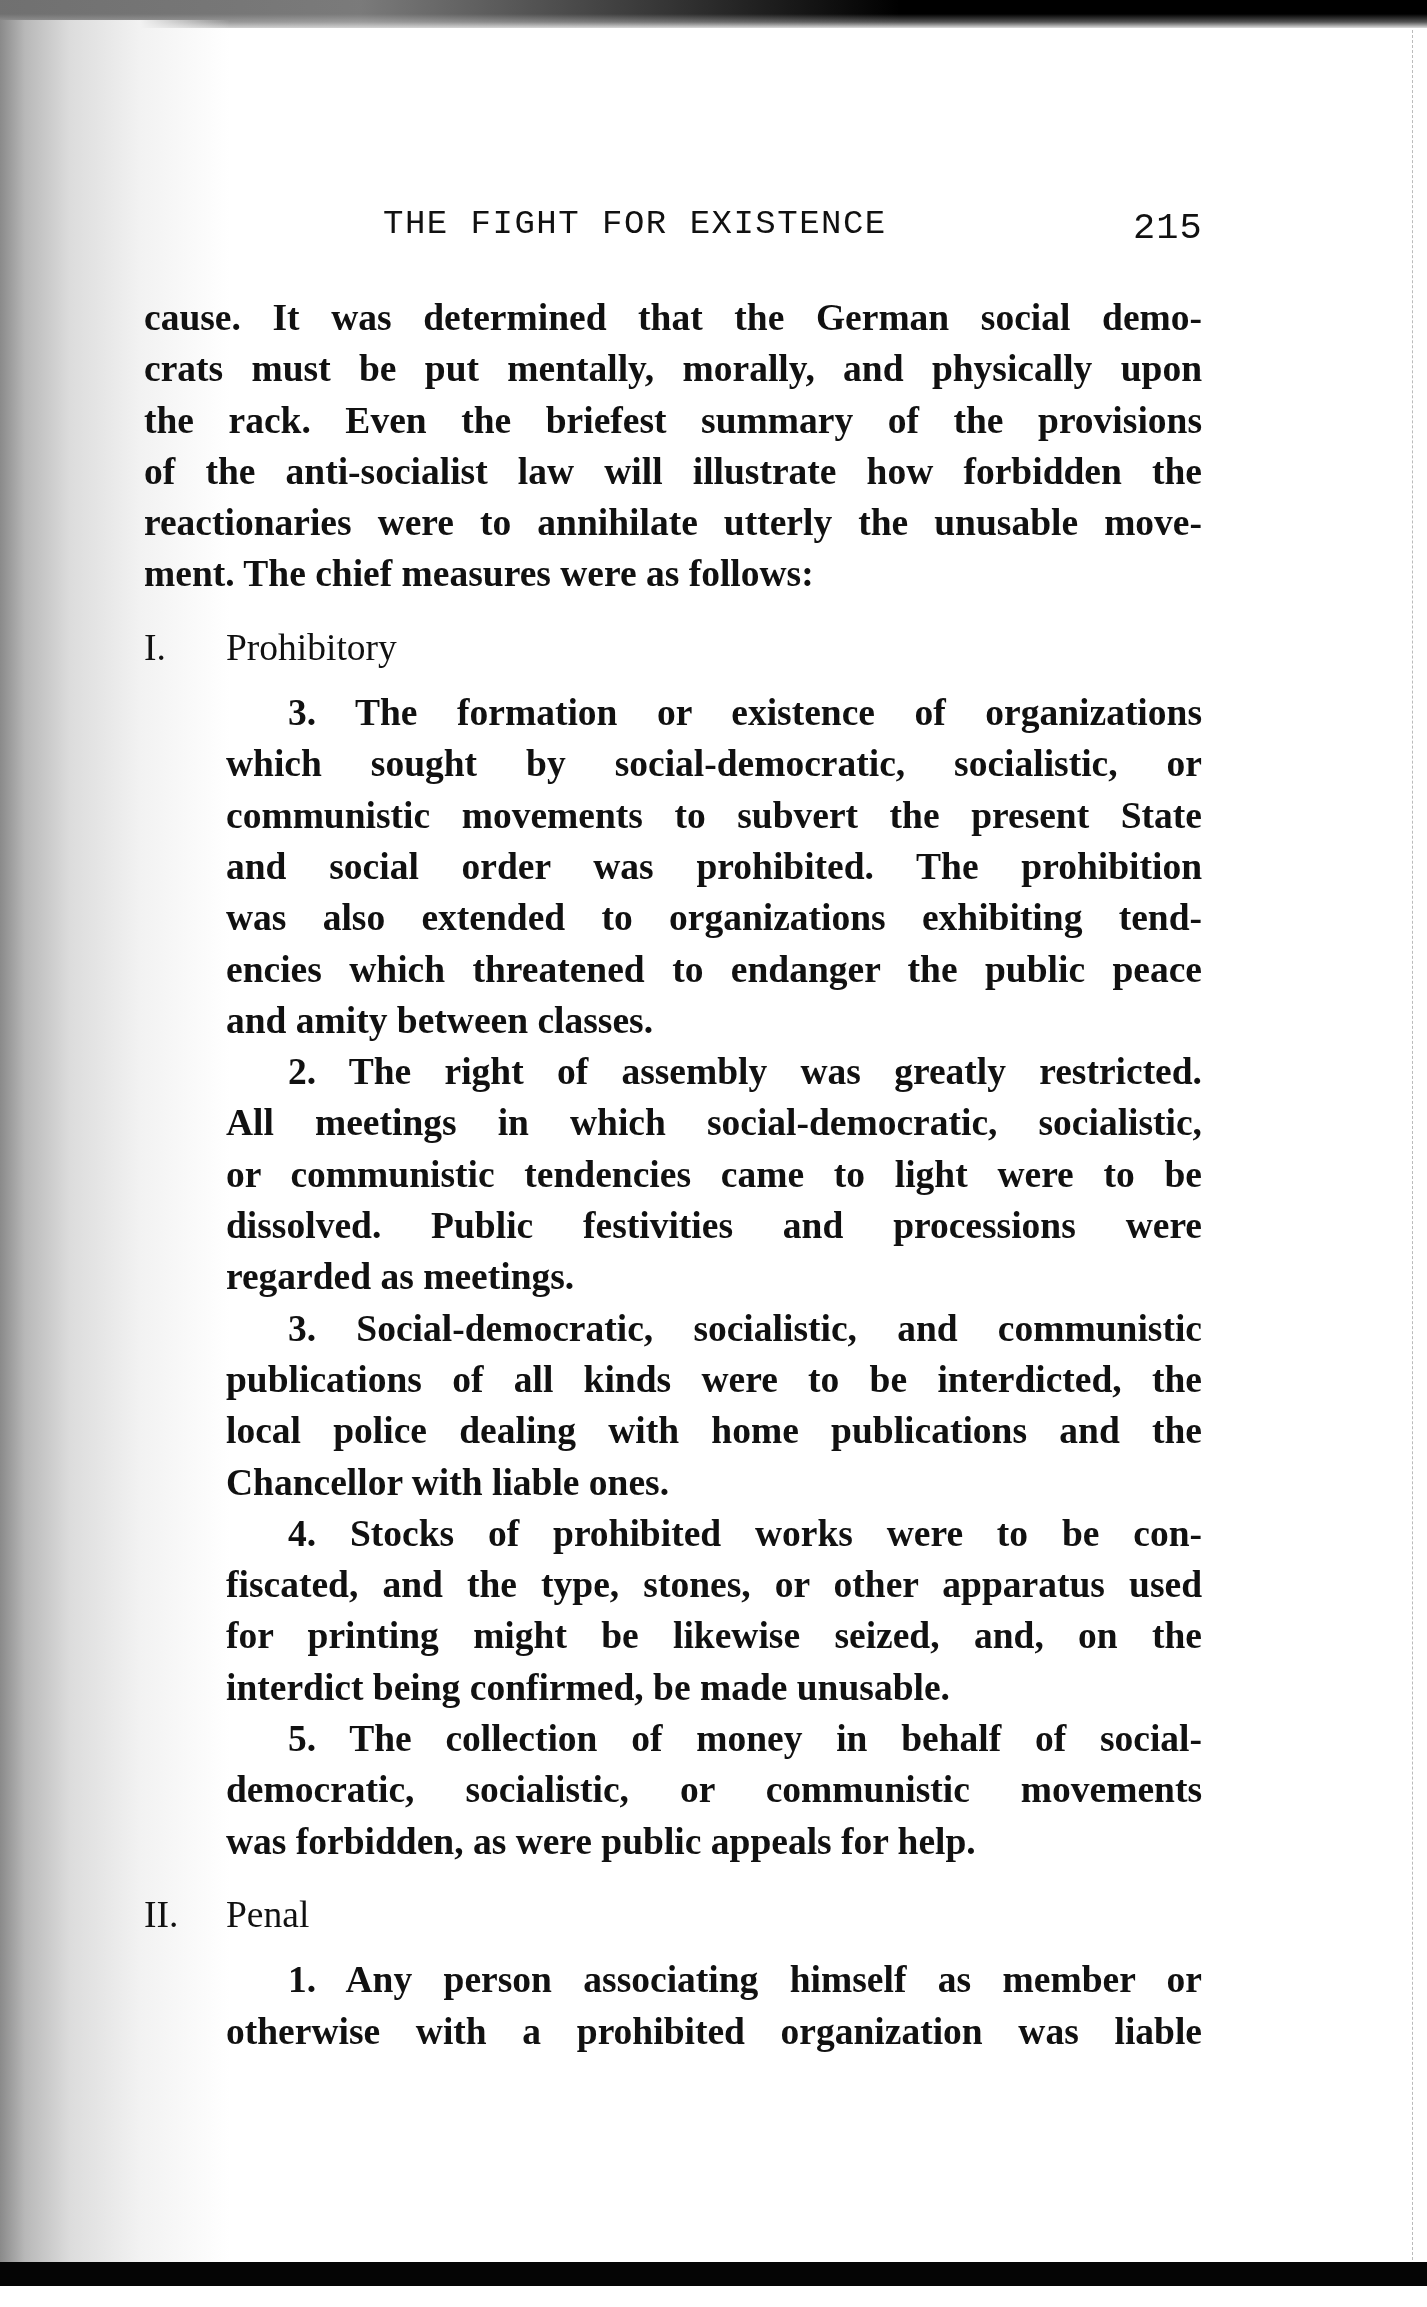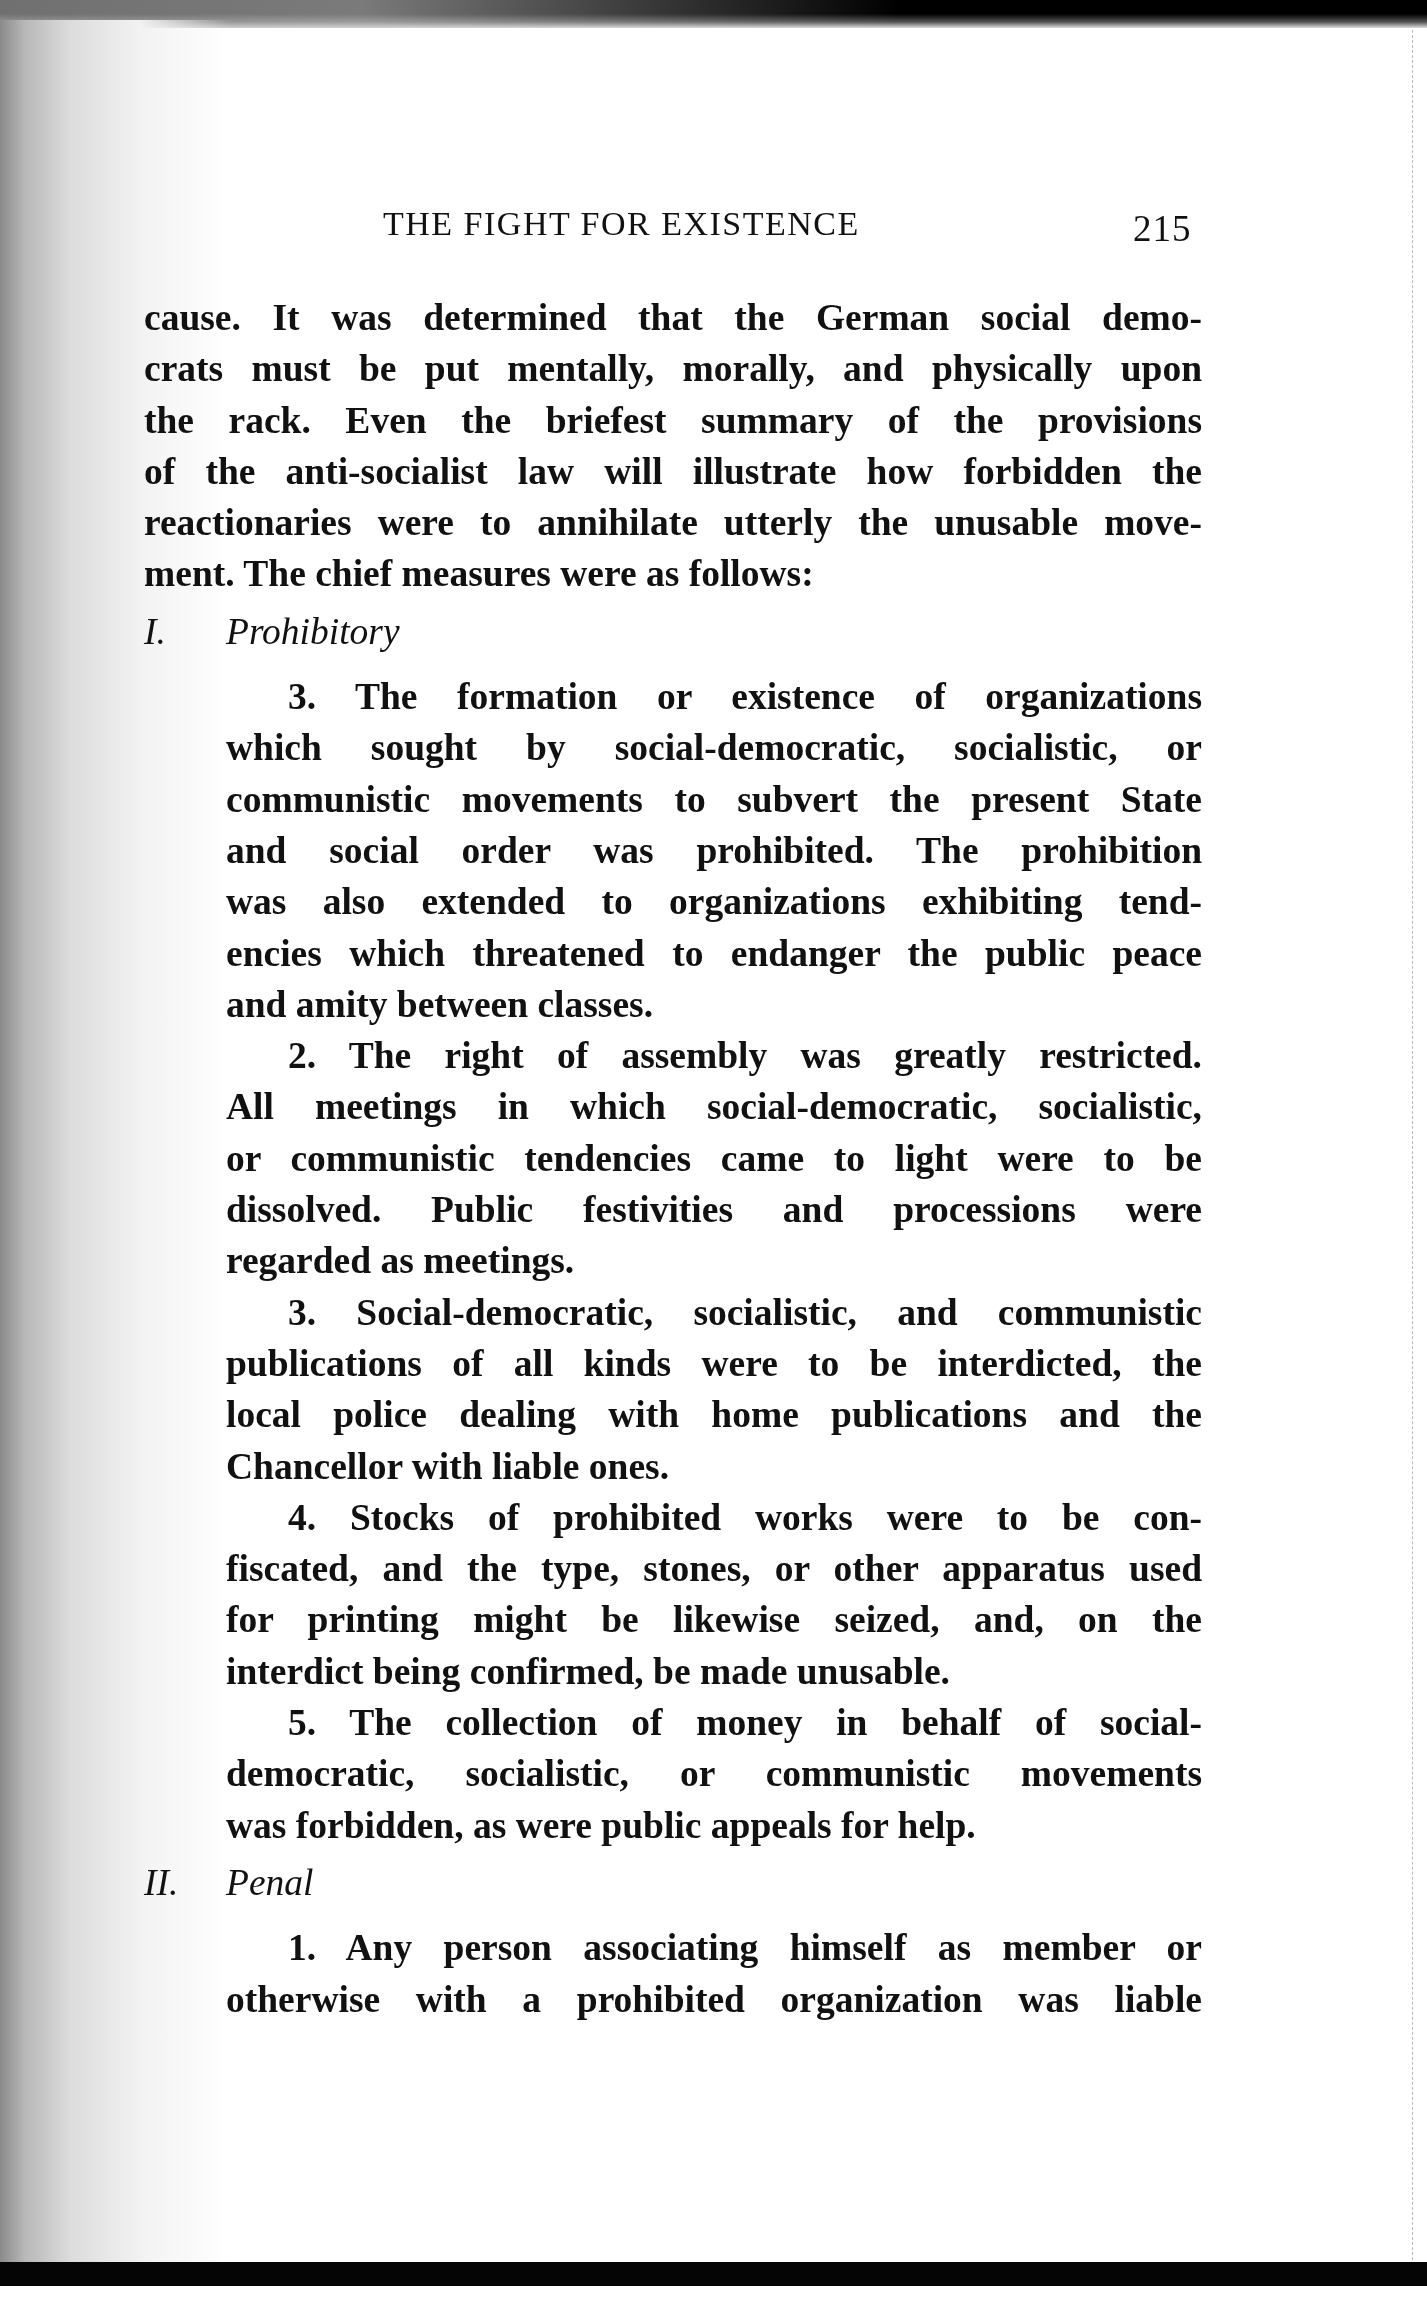--- a/index.html
+++ b/index.html
@@ -9,29 +9,29 @@
              background:linear-gradient(to bottom,#000 0,#000 14px,#555 22px,#ddd 28px); }
   .topband:before { content:""; position:absolute; left:0; top:0; width:900px; height:28px;
              background:linear-gradient(to right,#bbb 0,#ccc 40%,rgba(0,0,0,0) 100%); opacity:.6; }
   .leftshade { position:absolute; left:0; top:20px; width:230px; height:2250px;
              background:linear-gradient(to right,#8a8a8a 0,#b8b8b8 25px,#dcdcdc 70px,#f2f2f2 140px,rgba(255,255,255,0) 230px); }
   .rightedge { position:absolute; right:14px; top:30px; width:1px; height:2230px;
              border-right:1px dashed #bbb; }
   .botband { position:absolute; left:0; top:2262px; width:1427px; height:24px; background:#050505; }
   .botband:after { content:""; position:absolute; left:0; top:24px; width:1427px; height:21px; background:#fff; }
 
-  .runhead { position:absolute; top:205px; left:0; width:1427px; height:50px; }
+  .runhead { position:absolute; top:205px; left:0; width:1427px; height:50px;font-family:Liberation Mono, monospace; }
   .runtitle { position:absolute; left:383px; top:0; font-size:34px; letter-spacing:1.5px; }
   .pagenum { position:absolute; left:1133px; top:2px; font-size:37px; letter-spacing:1px; }
 
   .page { position:absolute; left:144px; top:292px; width:1058px; font-size:37.5px; line-height:51.3px; }
   .line { height:51.3px; white-space:nowrap; text-align:justify; text-align-last:justify;font-weight:bold; }
   .line.last { text-align-last:left; }
   .ind { padding-left:82px; }
-  .heading { font-style:italic; height:51.3px; margin-top:6px; margin-bottom:14px; white-space:nowrap; }
+  .heading { height:51.3px; margin-top:22px; margin-bottom:14px; white-space:nowrap; }
   .heading .roman { display:inline-block; width:82px; }
 </style>
 </head>
 <body>
 
 <div class="topband"></div>
 <div class="leftshade"></div>
 <div class="rightedge"></div>
 <div class="botband"></div>
 

